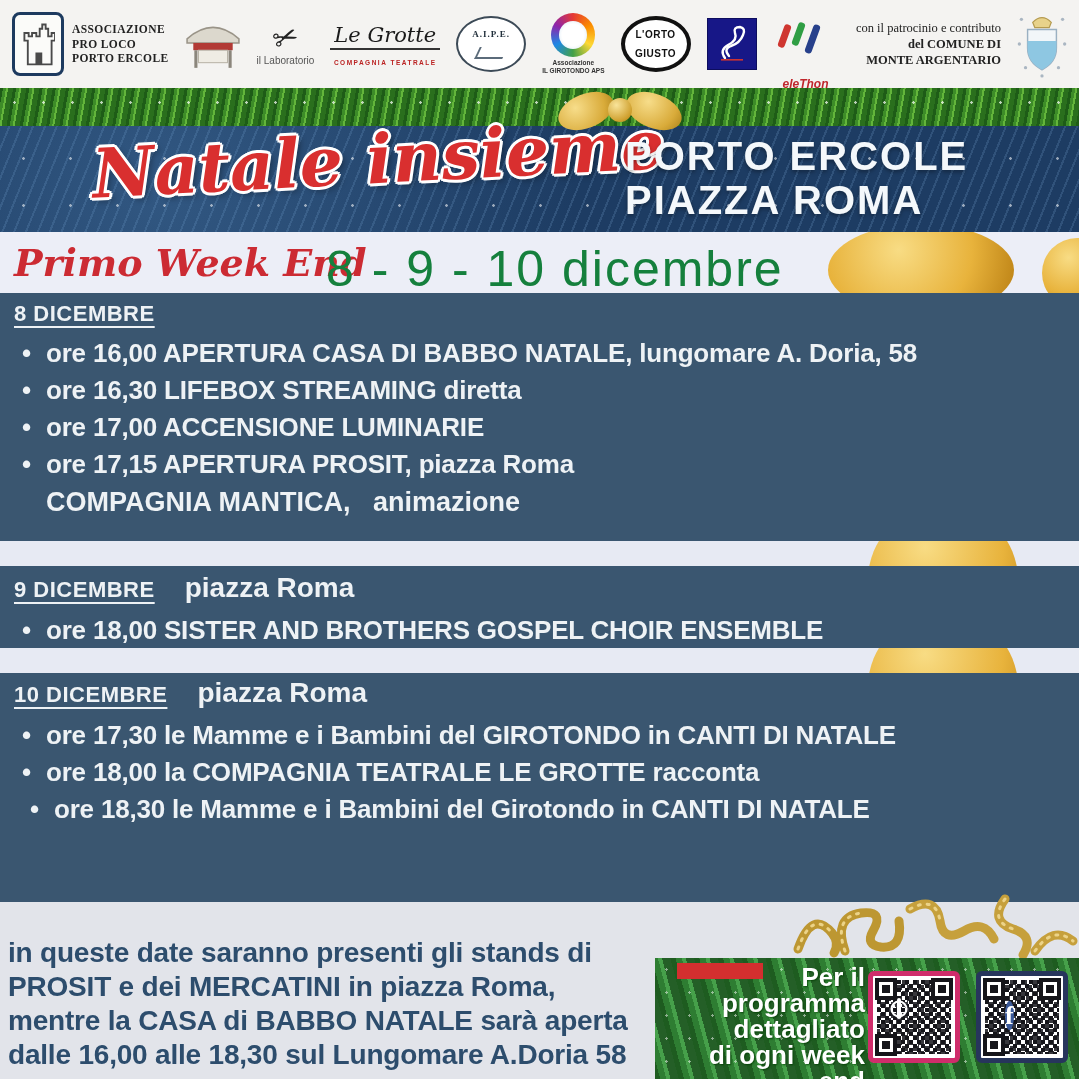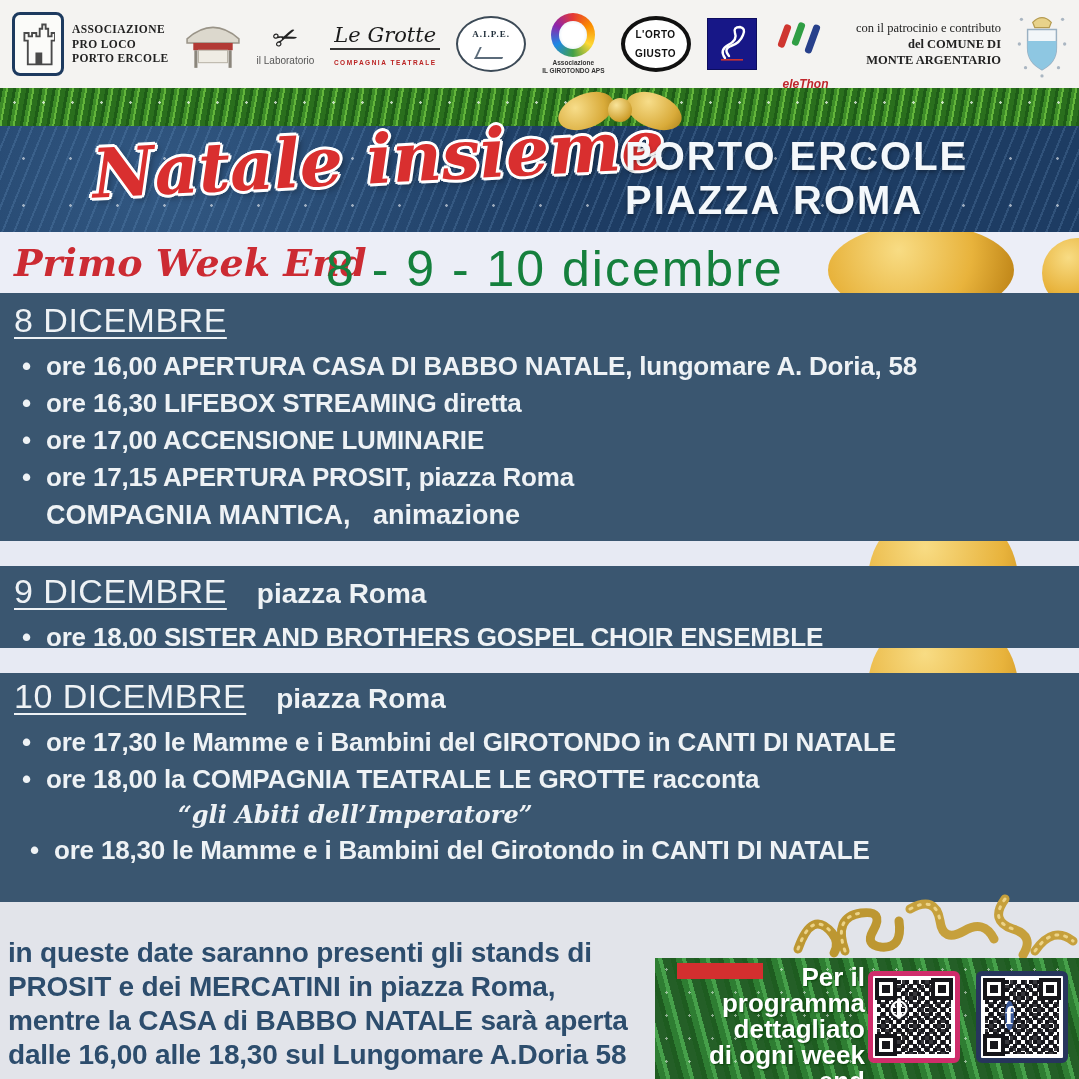--- a/index.html
+++ b/index.html
@@ -90,21 +90,21 @@
   
   .sec{position:absolute;left:0;width:1079px;background:#3a5670;color:#eef2f5;box-sizing:border-box;}
   .sec1{top:293px;height:248px;padding-top:8px;}
   .sec2{top:566px;height:82px;padding-top:6px;}
   .sec3{top:673px;height:229px;padding-top:4px;}
   .gap{position:absolute;left:0;width:1079px;height:25px;background:#e7eaf3;overflow:hidden;}
   .gap.g1{top:541px;}
   .gap.g2{top:648px;}
   .gap .bauble{left:868px;top:-36px;width:150px;height:150px;}
   .day-head-row{display:flex;align-items:baseline;gap:30px;padding-left:14px;}
-  .day-heading{font-size:34px;font-weight:normal;text-decoration:underline;
+  .day-heading{font-size:22px;font-weight:bold;text-decoration:underline;
     text-underline-offset:5px;text-decoration-thickness:2px;letter-spacing:.5px;}
   .day-subtitle{font-size:28px;font-weight:bold;}
   ul.events{list-style:none;margin:8px 0 0 0;padding:0;}
   ul.events li{position:relative;padding-left:46px;font-size:26px;font-weight:bold;
     line-height:37px;letter-spacing:-.2px;}
   ul.events li::before{content:"•";position:absolute;left:22px;font-size:26px;}
   .sec-note{font-size:27px;font-weight:bold;padding-left:46px;white-space:pre-wrap;}
   .sec1 .sec-note{margin-top:4px;}
   .quote-line{font-family:"DejaVu Serif",serif;font-style:italic;font-weight:bold;
     font-size:24px;padding-left:178px;line-height:34px;}
@@ -292,21 +292,20 @@
 
 <div class="sec sec3">
   <div class="day-head-row">
     <span class="day-heading">10 DICEMBRE</span>
     <span class="day-subtitle">piazza Roma</span>
   </div>
   <ul class="events">
     <li>ore 17,30 le Mamme e i Bambini del GIROTONDO in CANTI DI NATALE</li>
     <li>ore 18,00 la COMPAGNIA TEATRALE LE GROTTE racconta</li>
   </ul>
-  <div class="quote-line">“gli Abiti dell’Imperatore”</div>
   <ul class="events" style="margin-top:0;margin-left:8px;">
     <li>ore 18,30 le Mamme e i Bambini del Girotondo in CANTI DI NATALE</li>
   </ul>
 </div>
 
 <div class="footer-text">
   <div>in queste date saranno presenti gli stands di</div>
   <div>PROSIT e dei MERCATINI in piazza Roma,</div>
   <div>mentre la CASA di BABBO NATALE sarà aperta</div>
   <div>dalle 16,00 alle 18,30 sul Lungomare A.Doria 58</div>

